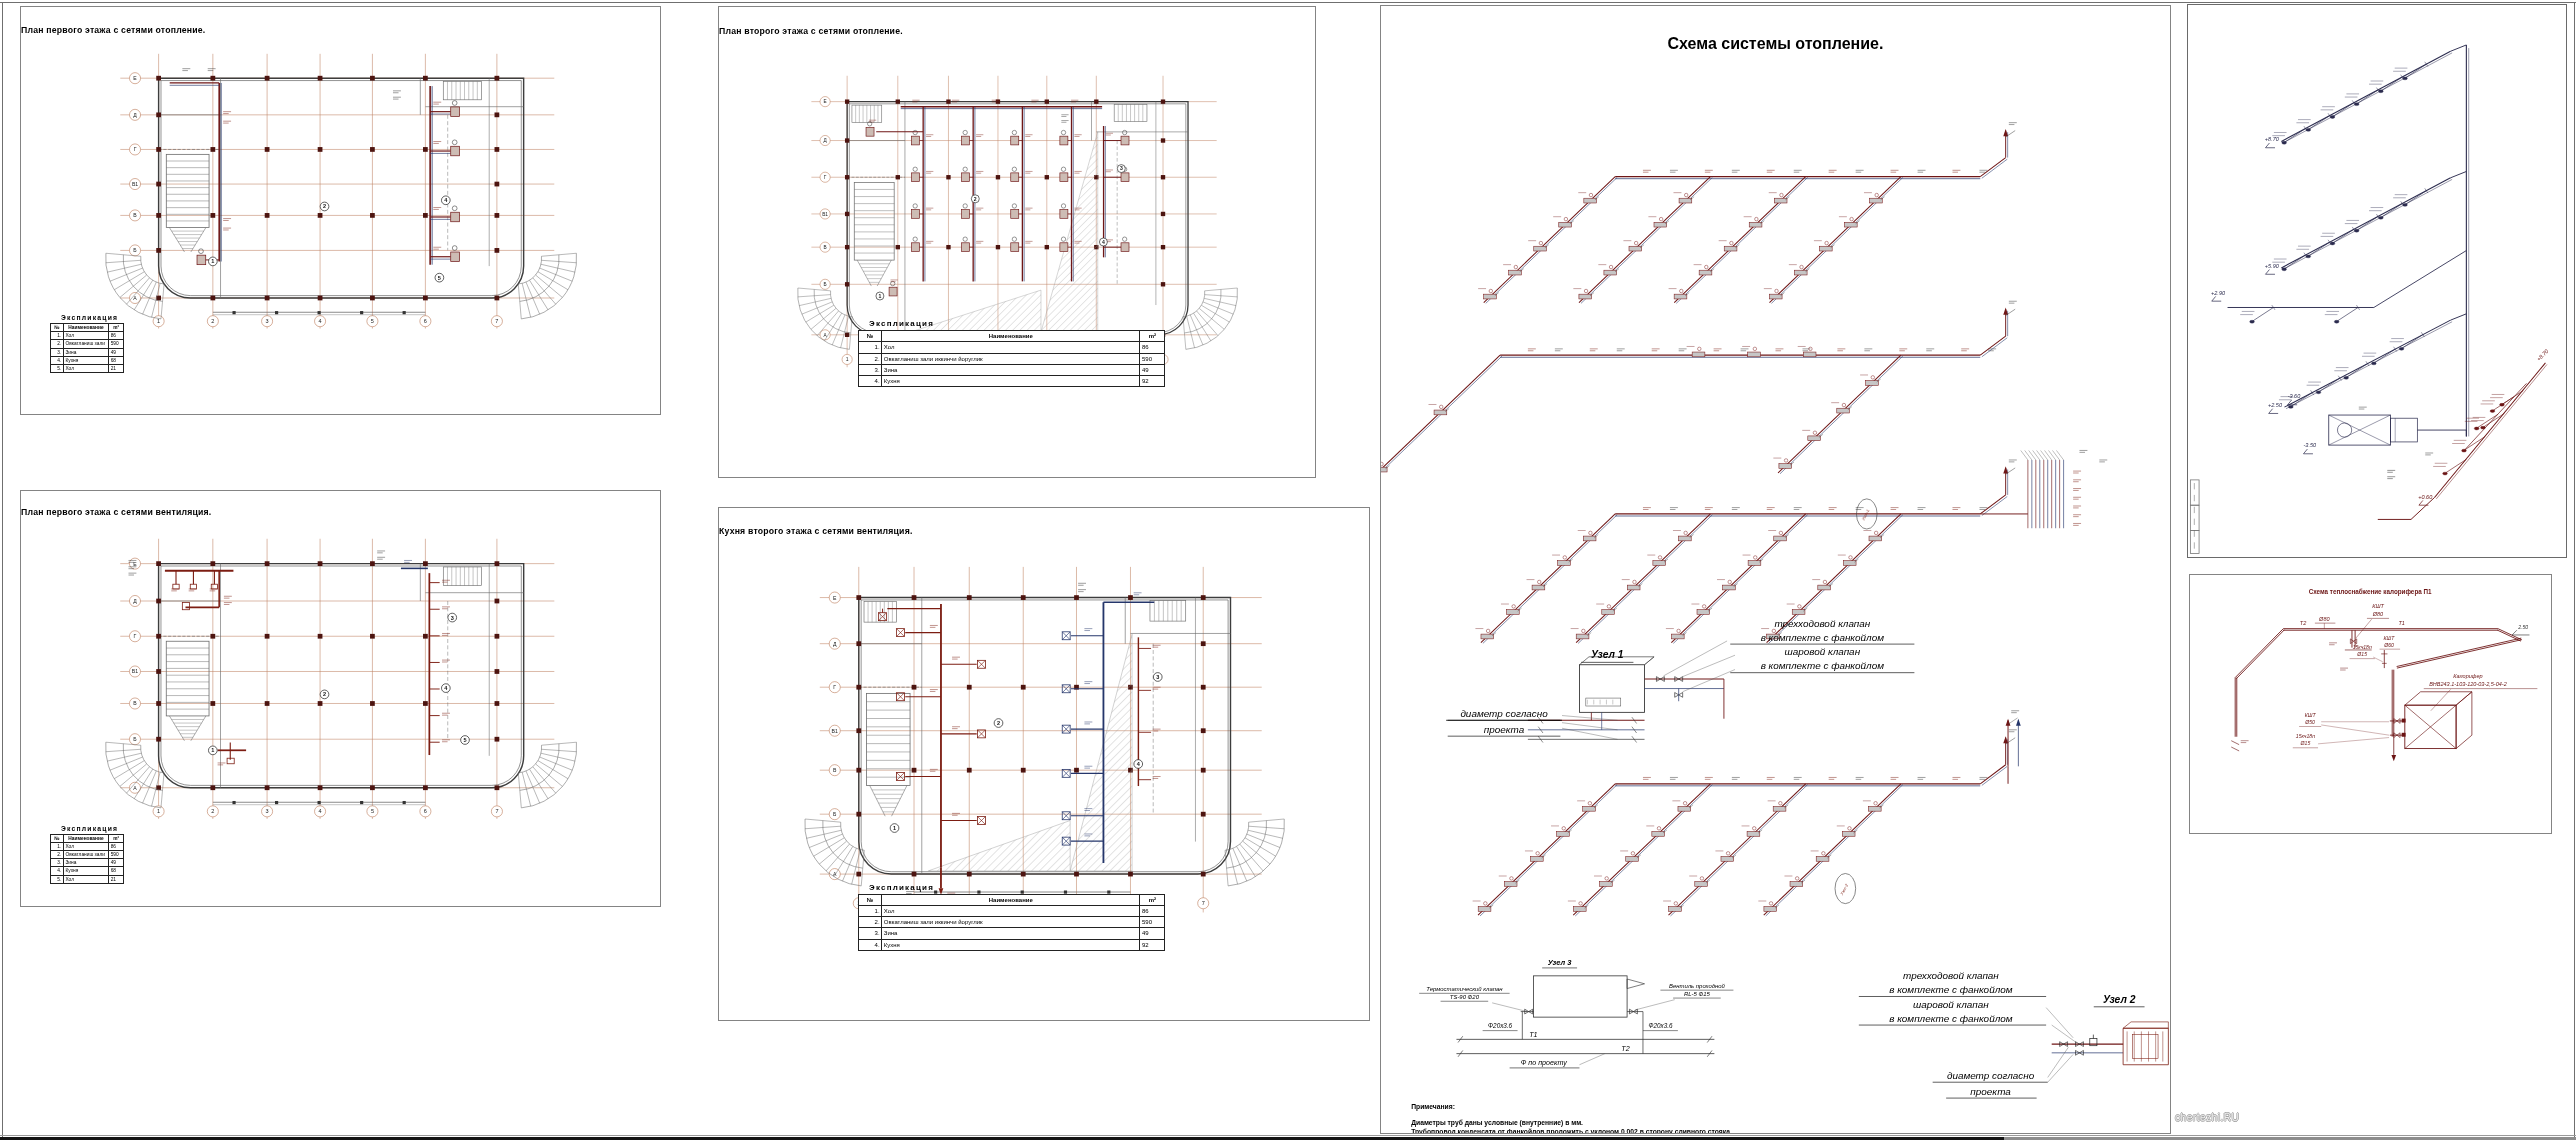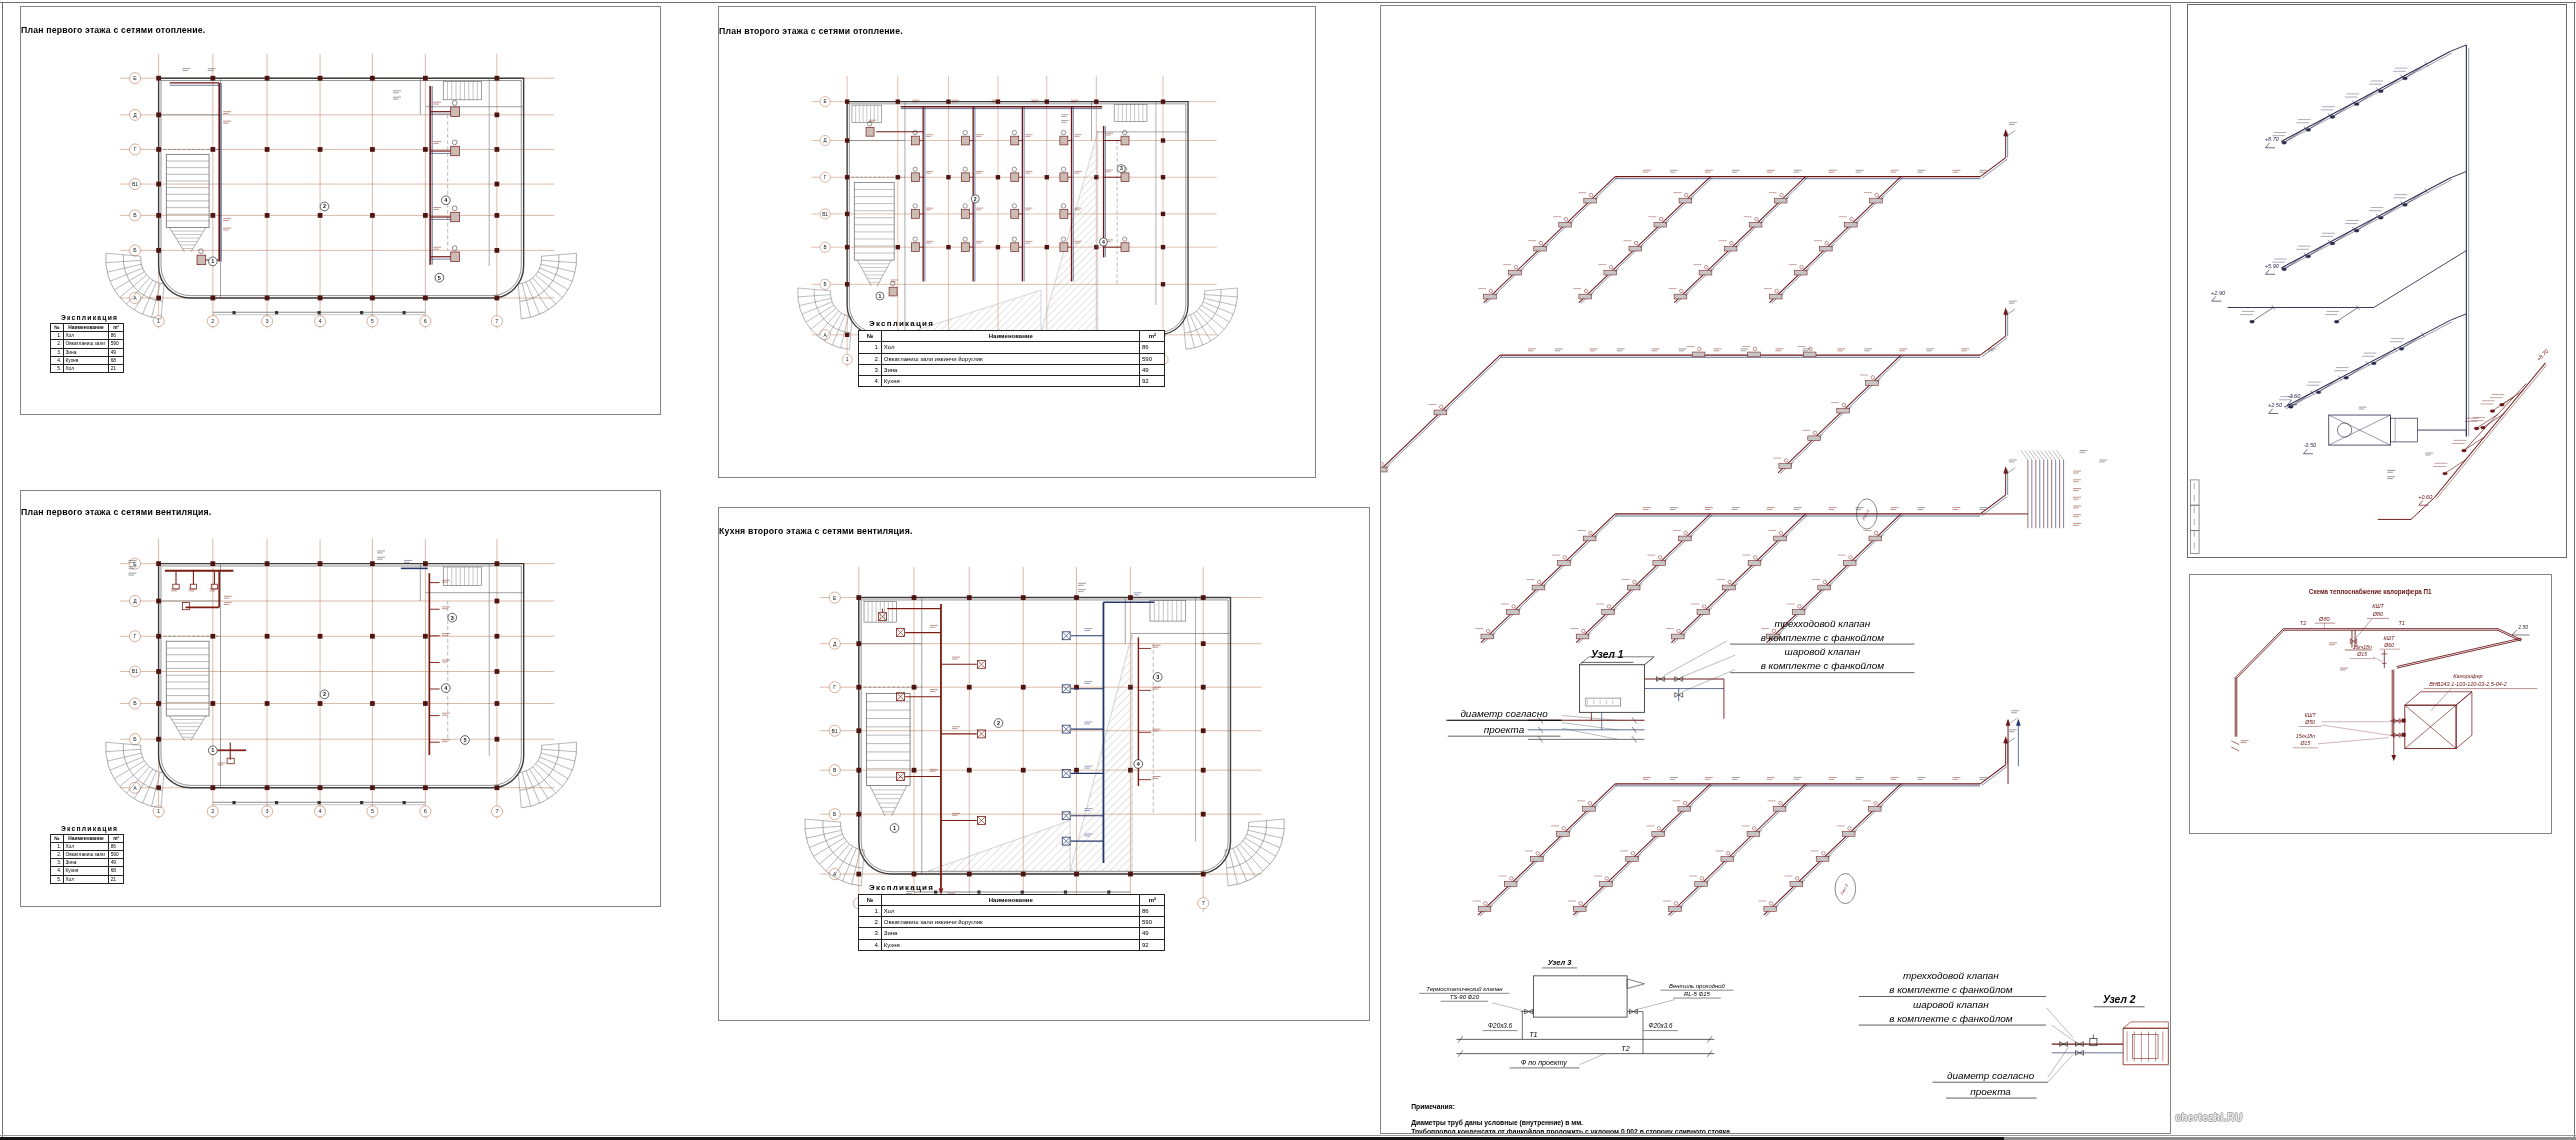--- a/index.html
+++ b/index.html
@@ -16,21 +16,21 @@
   .expl table{border-collapse:collapse;background:#fff}
   .expl td,.expl th{border:0.8px solid #222;padding:0 1.6px;line-height:1.05;
                     font-weight:normal;white-space:nowrap}
   .expl th{text-align:center;font-weight:bold}
   .expl td.num{text-align:right}
   .expl td.ar{text-align:left}
   .expl.small .expl-t{font-size:6.8px}
   .expl.small td,.expl.small th{font-size:4.8px;height:7.2px}
   .expl.big .expl-t{font-size:8px}
   .expl.big td,.expl.big th{font-size:6px;height:10.3px}
-  .watermark{position:absolute;font-weight:bold;font-size:10.3px;color:#ececec;
+  .watermark{position:absolute;font-weight:normal;font-size:10.3px;color:#ececec;
      text-shadow:-0.8px 0 #a5a5a5,0.8px 0 #a5a5a5,0 -0.8px #a5a5a5,0 0.8px #a5a5a5;letter-spacing:0.4px}
 </style>
 </head>
 <body>
 
 <div class="frame-line" style="left:0;top:1.6px;width:2576px;height:1.6px"></div>
 <div class="frame-line" style="left:2.4px;top:1.6px;width:0.8px;height:1139px"></div>
 <div class="frame-line" style="left:2574px;top:1.6px;width:0.8px;height:1139px"></div>
 <div class="frame-line" style="left:0;top:1135px;width:2576px;height:0.8px;background:#9a9a9a"></div>
 <div class="frame-line" style="left:0;top:1137px;width:2004px;height:3.2px;background:#141414"></div>
@@ -1923,20 +1923,21 @@
         <line x1="712.0" y1="1376.0" x2="826.0" y2="1376.0" stroke="#000" stroke-width="0.8"></line>
         <line x1="840.0" y1="1350.0" x2="866.0" y2="1312.0" stroke="#555" stroke-width="0.5"></line>
         <line x1="840.0" y1="1356.0" x2="872.0" y2="1321.0" stroke="#555" stroke-width="0.5"></line>
       </g>
       <g>
         <text x="38.0" y="1390.0" font-size="8.5" fill="#000" text-anchor="start" font-weight="bold">Примечания:</text>
         <text x="38.0" y="1410.0" font-size="8.5" fill="#000" text-anchor="start" font-weight="bold">Диаметры труб даны условные (внутренние) в мм.</text>
         <text x="38.0" y="1421.0" font-size="8.5" fill="#000" text-anchor="start" font-weight="bold">Трубопровод конденсата от фанкойлов проложить с уклоном 0,002 в сторону сливного стояка.</text>
       </g>
     </svg>
+  <div class="stitle" style="top:29px">Схема системы отопление.</div>
 </section>
 
 <section class="sheet" id="axonoSheet" style="left:2187px;top:4px;width:380px;height:554px;border-color:#6a6a6a">
   <svg viewBox="0 0 478 697">
       <g>
         <line x1="352.0" y1="50.0" x2="352.0" y2="545.0" stroke="#2b2b4e" stroke-width="1.4"></line>
         <line x1="355.0" y1="54.0" x2="355.0" y2="545.0" stroke="#2b2b4e" stroke-width="0.6"></line>
       </g>
       <g>
         <line x1="118.0" y1="172.0" x2="332.0" y2="58.0" stroke="#2b2b4e" stroke-width="1.3"></line>

